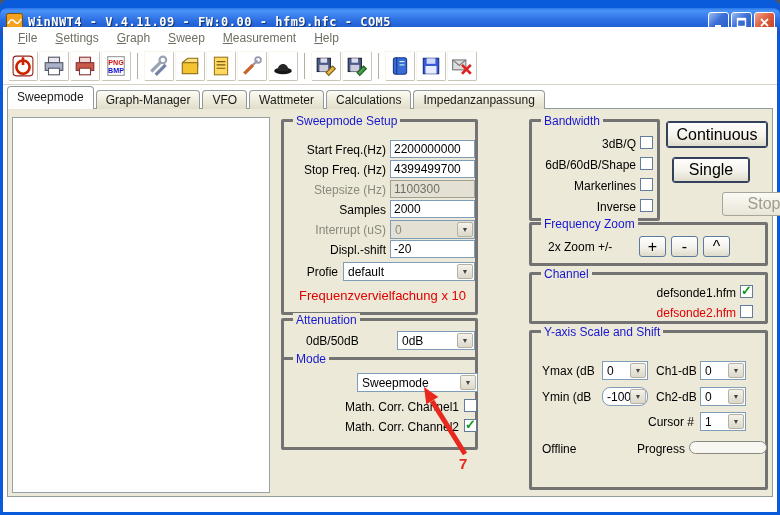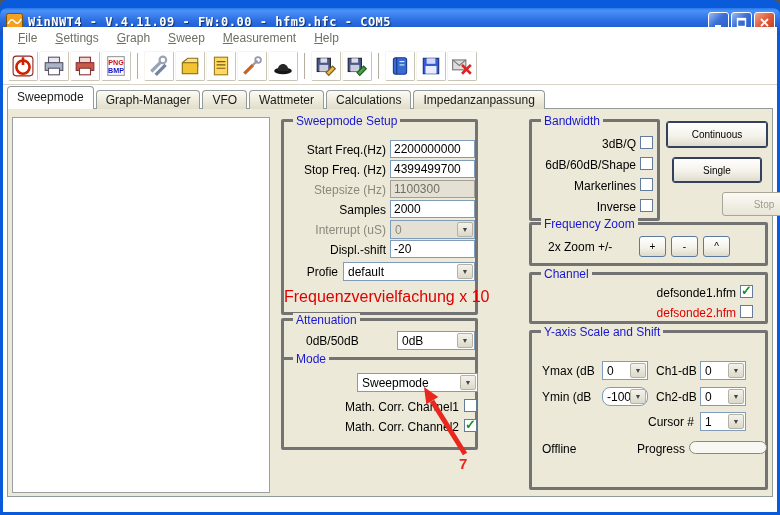--- a/index.html
+++ b/index.html
@@ -56,26 +56,26 @@
   .combo { position:absolute; height:19px; background:#fff; border:1px solid #7f9db9; }
   .combo .cval { position:absolute; left:4px; top:2px; font-size:12px; color:#000; white-space:nowrap; }
   .combo .cbtn { position:absolute; right:1px; top:1px; bottom:1px; width:16px; border:1px solid #b5b2a4; border-radius:2px;
     background:linear-gradient(180deg,#f4f2ea,#dcd8ca); display:flex; align-items:center; justify-content:center; }
   .combo .cbtn::after { content:"▼"; font-size:7px; color:#444; }
   .combo.disabled { background:#e4e1d4; }
   .combo.disabled .cval { color:#8a887c; }
   .cb { position:absolute; width:13px; height:13px; background:#fff; border:1px solid #647c9c; }
   .cb .ck { font-style:normal; position:absolute; left:0px; top:-3px; color:#14991c; font-weight:bold; font-size:13px; }
   .xpbtn { position:absolute; border:1px solid #57board; border:1px solid #5a7aa0; border-radius:3px;
-    background:linear-gradient(180deg,#ffffff,#f4f2ea 55%,#dedacb); font-size:10px; color:#000;
+    background:linear-gradient(180deg,#ffffff,#f4f2ea 55%,#dedacb); font-size:16px; color:#000;
     display:flex; align-items:center; justify-content:center; white-space:nowrap;text-align:center; }
   .xpbtn.strong { border:1px solid #33415c; box-shadow:0 0 0 1px #33415c inset; font-weight:normal; }
   .xpbtn.disabled { color:#9e9c8d; border-color:#a8a698; background:linear-gradient(180deg,#fbfaf4,#e8e5d8);margin-left:46px; }
   .progress { position:absolute; width:78px; height:13px; border:1px solid #8a887c; border-radius:7px; background:#f8f7f1; }
-  .rednote { position:absolute; color:#e00000; font-size:16px; text-align:center; white-space:nowrap; }
+  .rednote { position:absolute; color:#e00000; font-size:13px; text-align:center; white-space:nowrap; }
   .redtext { color:#e00000 !important; }
   .annot-num { position:absolute; color:#e8281e; font-size:15px; font-weight:bold; z-index:6; }
   svg.annot { position:absolute; z-index:6; pointer-events:none; }
 </style>
 </head>
 <body>
 
 <div class="window">
 
   <div class="titlebar">
@@ -307,21 +307,21 @@
       <span class="cb" style="left:108px;top:56px;">
           <i class="ck"></i>
         </span>
       <span class="flabel right" style="left:2px;top:78px;width:102px;">Inverse</span>
       <span class="cb" style="left:108px;top:77px;">
           <i class="ck"></i>
         </span>
     </div>
 
     <div class="xpbtn strong" style="left:663px;top:94px;width:102px;height:27px;">Continuous</div>
-    <div class="xpbtn strong" style="left:669px;top:130px;width:90px;height:26px;">Single</div>
+    <div class="xpbtn strong" style="left:669px;top:130px;width:78px;height:26px;">Single</div>
     <div class="xpbtn disabled" style="left:673px;top:165px;width:84px;height:24px;">Stop</div>
 
     <div class="group" style="left:526px;top:195px;width:239px;height:44px;">
       <span class="gtitle">Frequency Zoom</span>
       <span class="flabel" style="left:16px;top:15px;">2x Zoom +/-</span>
       <div class="xpbtn" style="left:107px;top:11px;width:27px;height:21px;">+</div>
       <div class="xpbtn" style="left:139px;top:11px;width:27px;height:21px;">-</div>
       <div class="xpbtn" style="left:171px;top:11px;width:27px;height:21px;">^</div>
     </div>
 

